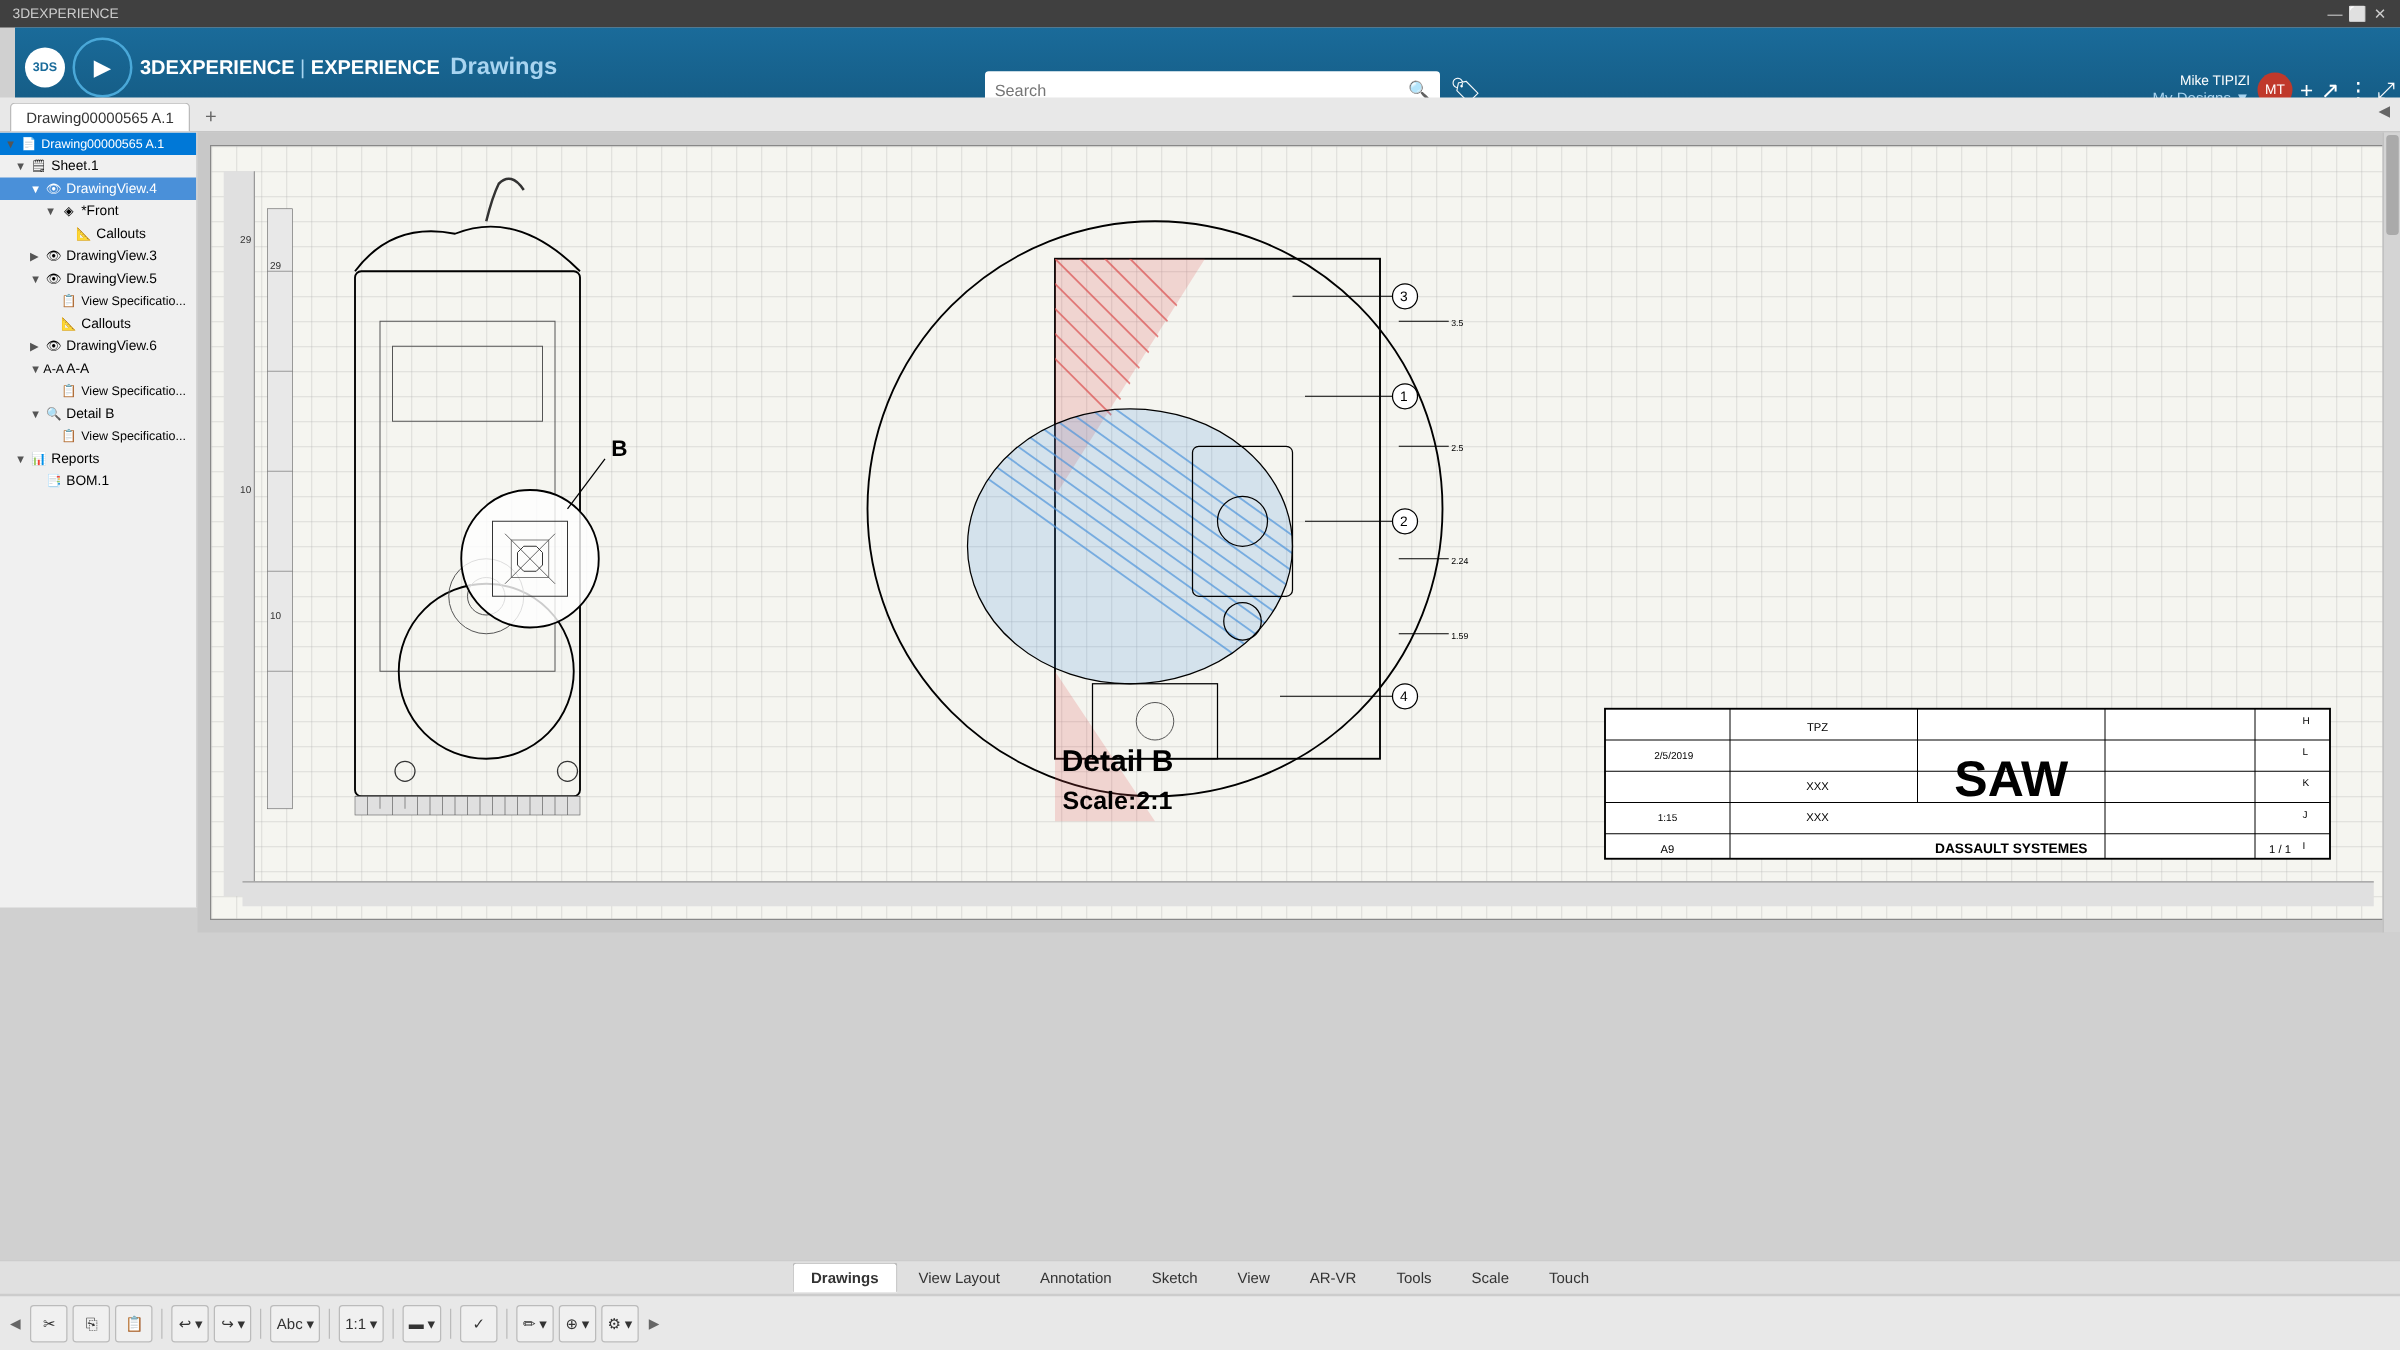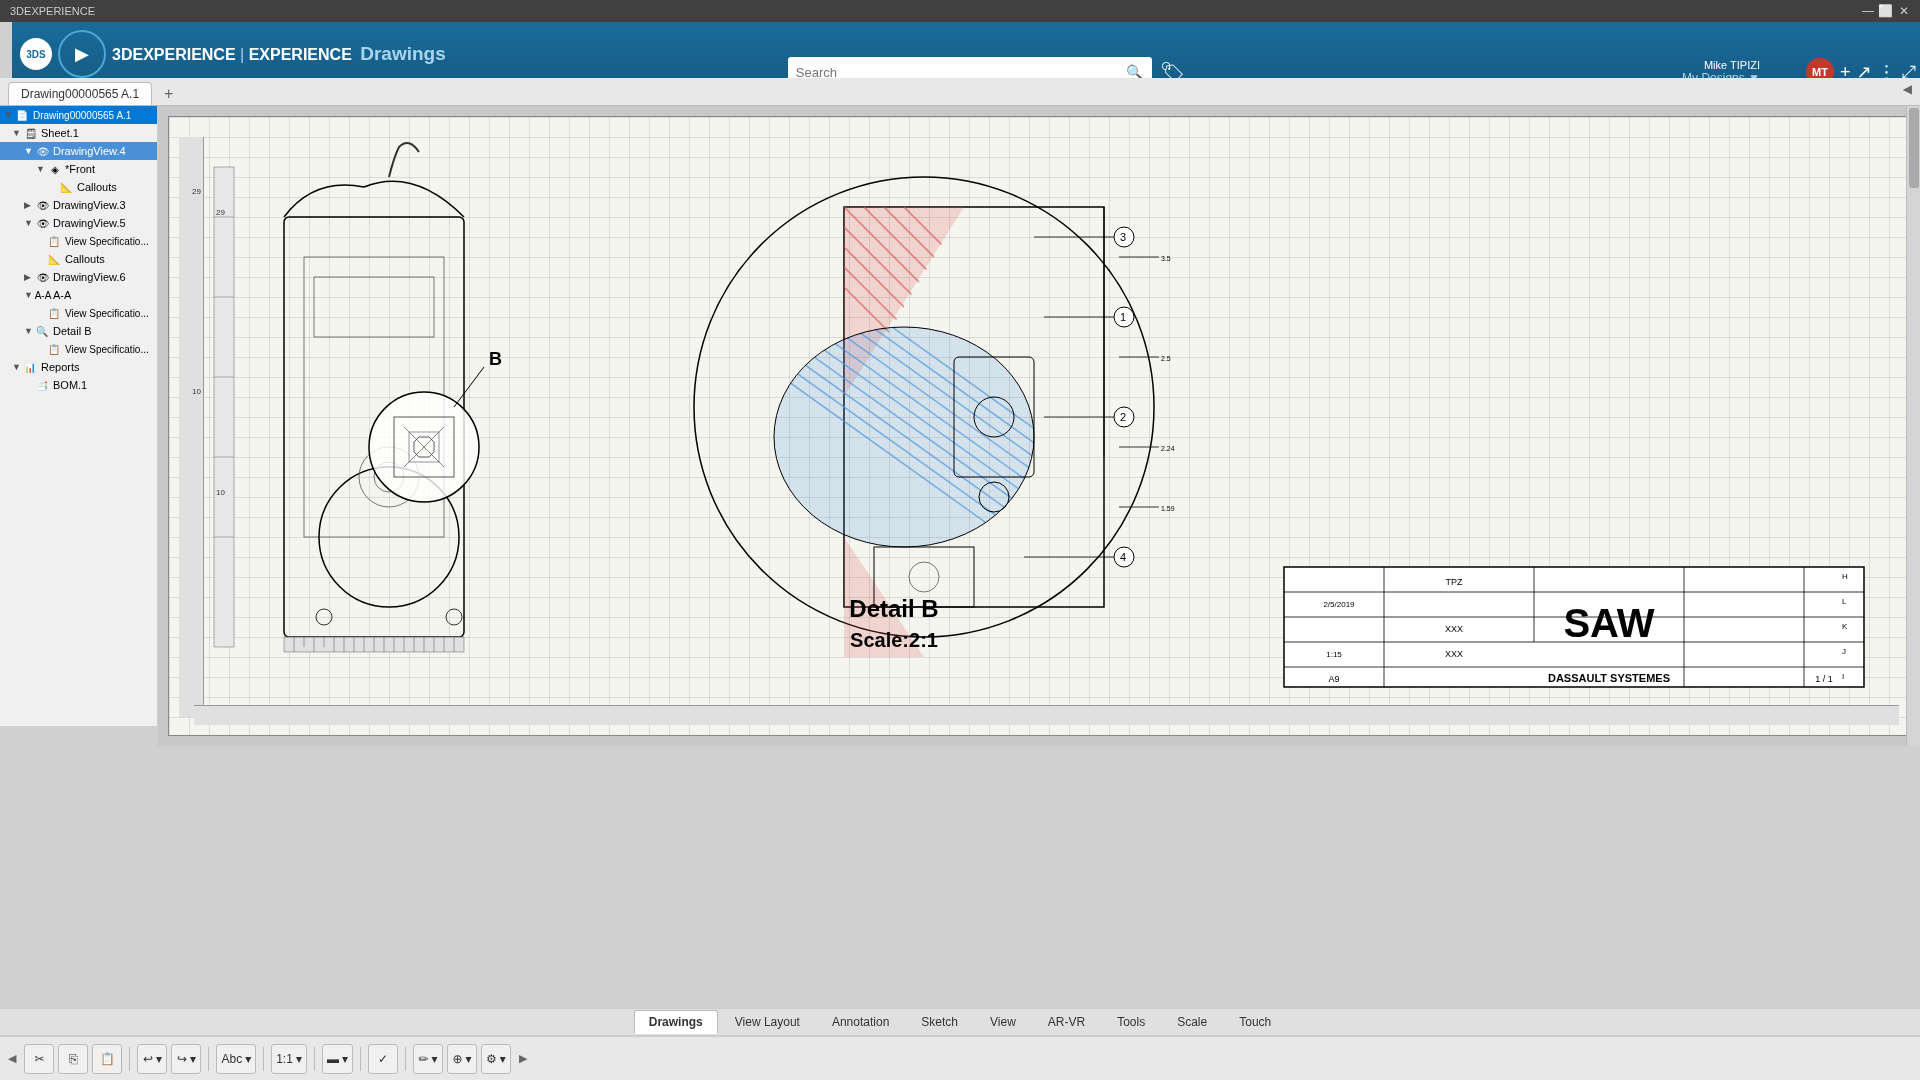--- a/index.html
+++ b/index.html
@@ -39,21 +39,21 @@
     #search-icon { color: #555; font-size: 14px; cursor: pointer; }
 
     #tag-icon { margin-left: 8px; pointer-events: all; }
 
     
     #right-toolbar {
       position: absolute; top: 22px; right: 0; height: 56px;
       display: flex; align-items: center; padding-right: 16px;
     }
     #user-info { display: flex; align-items: center; gap: 6px; color: #fff; font-size: 12px; cursor: pointer; }
-    #user-avatar { width: 28px; height: 28px; background: #c0392b; border-radius: 50%; display: flex; align-items: center; justify-content: center; color: #fff; font-size: 11px; font-weight: bold; margin-left: 40px; }
+    #user-avatar { width: 28px; height: 28px; background: #c0392b; border-radius: 50%; display: flex; align-items: center; justify-content: center; color: #fff; font-size: 11px; font-weight: normal; }
     .toolbar-action { color: #fff; font-size: 18px; cursor: pointer; margin-left: 6px; }
 
     
     #tabbar {
       position: absolute; top: 78px; left: 0; width: 1920px; height: 28px;
       background: #e8e8e8; display: flex; align-items: flex-end; padding-left: 8px;
       border-bottom: 1px solid #bbb;
     }
     #tab-active {
       background: #fff; border: 1px solid #bbb; border-bottom: none;

